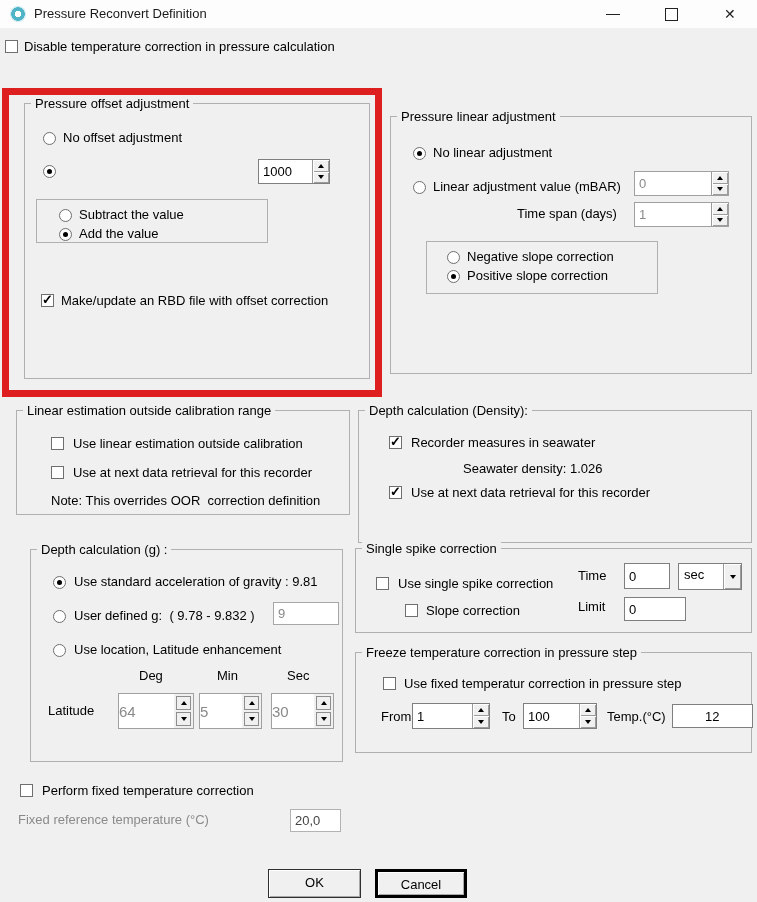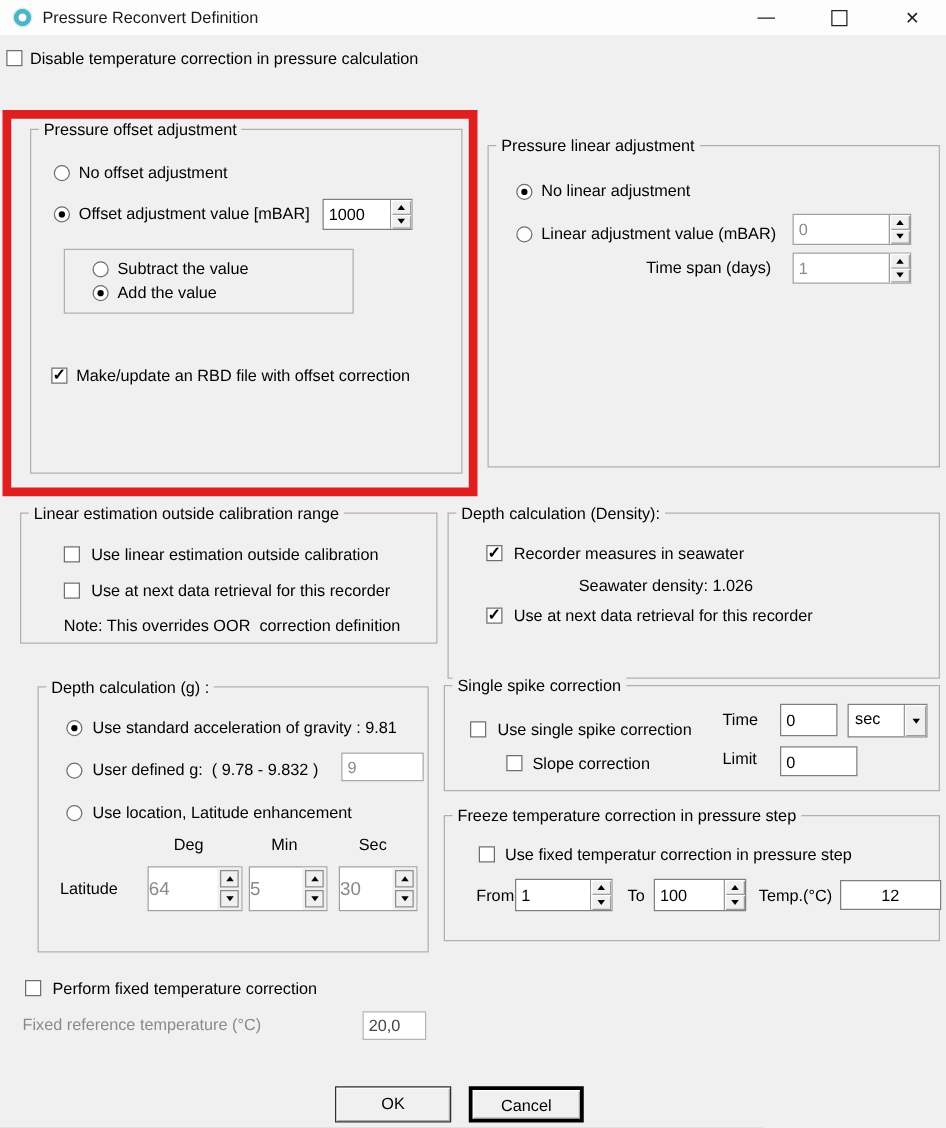--- a/index.html
+++ b/index.html
@@ -79,33 +79,32 @@
   <span class="cb" style="left:5px; top:40px;"></span>
   <span class="lbl" style="left:24px; top:39px;">Disable temperature correction in pressure calculation</span>
 
   <div class="red-rect"></div>
 
   <div class="groupbox" style="left:24px; top:103px; width:346px; height:276px;">
     <span class="gb-title">Pressure offset adjustment</span>
     <span class="rb" style="left:18px; top:28px;"></span>
     <span class="lbl" style="left:38px; top:26px;">No offset adjustment</span>
     <span class="rb sel" style="left:18px; top:61px;"></span>
-    <span class="lbl" style="left:38px; top:59px;">Offset adjustment value [mBAR]</span>
     <div class="spin" style="left:233px; top:55px; width:72px; height:25px;">
       <input class="val" value="1000" style="">
       <div class="btns">
         <div class="b">
             <span class="tri-up"></span>
           </div>
         <div class="b">
             <span class="tri-dn"></span>
           </div>
       </div>
     </div>
-    <div class="innerbox" style="left:26px; top:95px; width:232px; height:52px;text-align:center;">
+    <div class="innerbox" style="left:11px; top:95px; width:232px; height:44px;text-align:center;">
       <span class="rb" style="left:22px; top:9px;"></span>
       <span class="lbl" style="left:42px; top:7px;">Subtract the value</span>
       <span class="rb sel" style="left:22px; top:28px;"></span>
       <span class="lbl" style="left:42px; top:26px;">Add the value</span>
     </div>
     <span class="cb checked" style="left:16px; top:190px;"></span>
     <span class="lbl" style="left:36px; top:189px;">Make/update an RBD file with offset correction</span>
   </div>
 
   <div class="groupbox" style="left:390px; top:116px; width:362px; height:258px;">
@@ -129,20 +128,26 @@
     <div class="spin dis" style="left:243px; top:85px; width:95px; height:25px;">
       <input class="val" value="1" style="">
       <div class="btns">
         <div class="b">
             <span class="tri-up"></span>
           </div>
         <div class="b">
             <span class="tri-dn"></span>
           </div>
       </div>
+    </div>
+    <div class="innerbox" style="left:35px; top:124px; width:232px; height:53px;">
+      <span class="rb" style="left:20px; top:9px;"></span>
+      <span class="lbl" style="left:40px; top:7px;">Negative slope correction</span>
+      <span class="rb sel" style="left:20px; top:28px;"></span>
+      <span class="lbl" style="left:40px; top:26px;">Positive slope correction</span>
     </div>
   </div>
 
   <div class="groupbox" style="left:16px; top:410px; width:334px; height:105px;">
     <span class="gb-title">Linear estimation outside calibration range</span>
     <span class="cb" style="left:34px; top:26px;"></span>
     <span class="lbl" style="left:56px; top:25px;">Use linear estimation outside calibration</span>
     <span class="cb" style="left:34px; top:55px;"></span>
     <span class="lbl" style="left:56px; top:54px;">Use at next data retrieval for this recorder</span>
     <span class="lbl ws-pre" style="left:34px; top:82px;">Note: This overrides OOR  correction definition</span>

